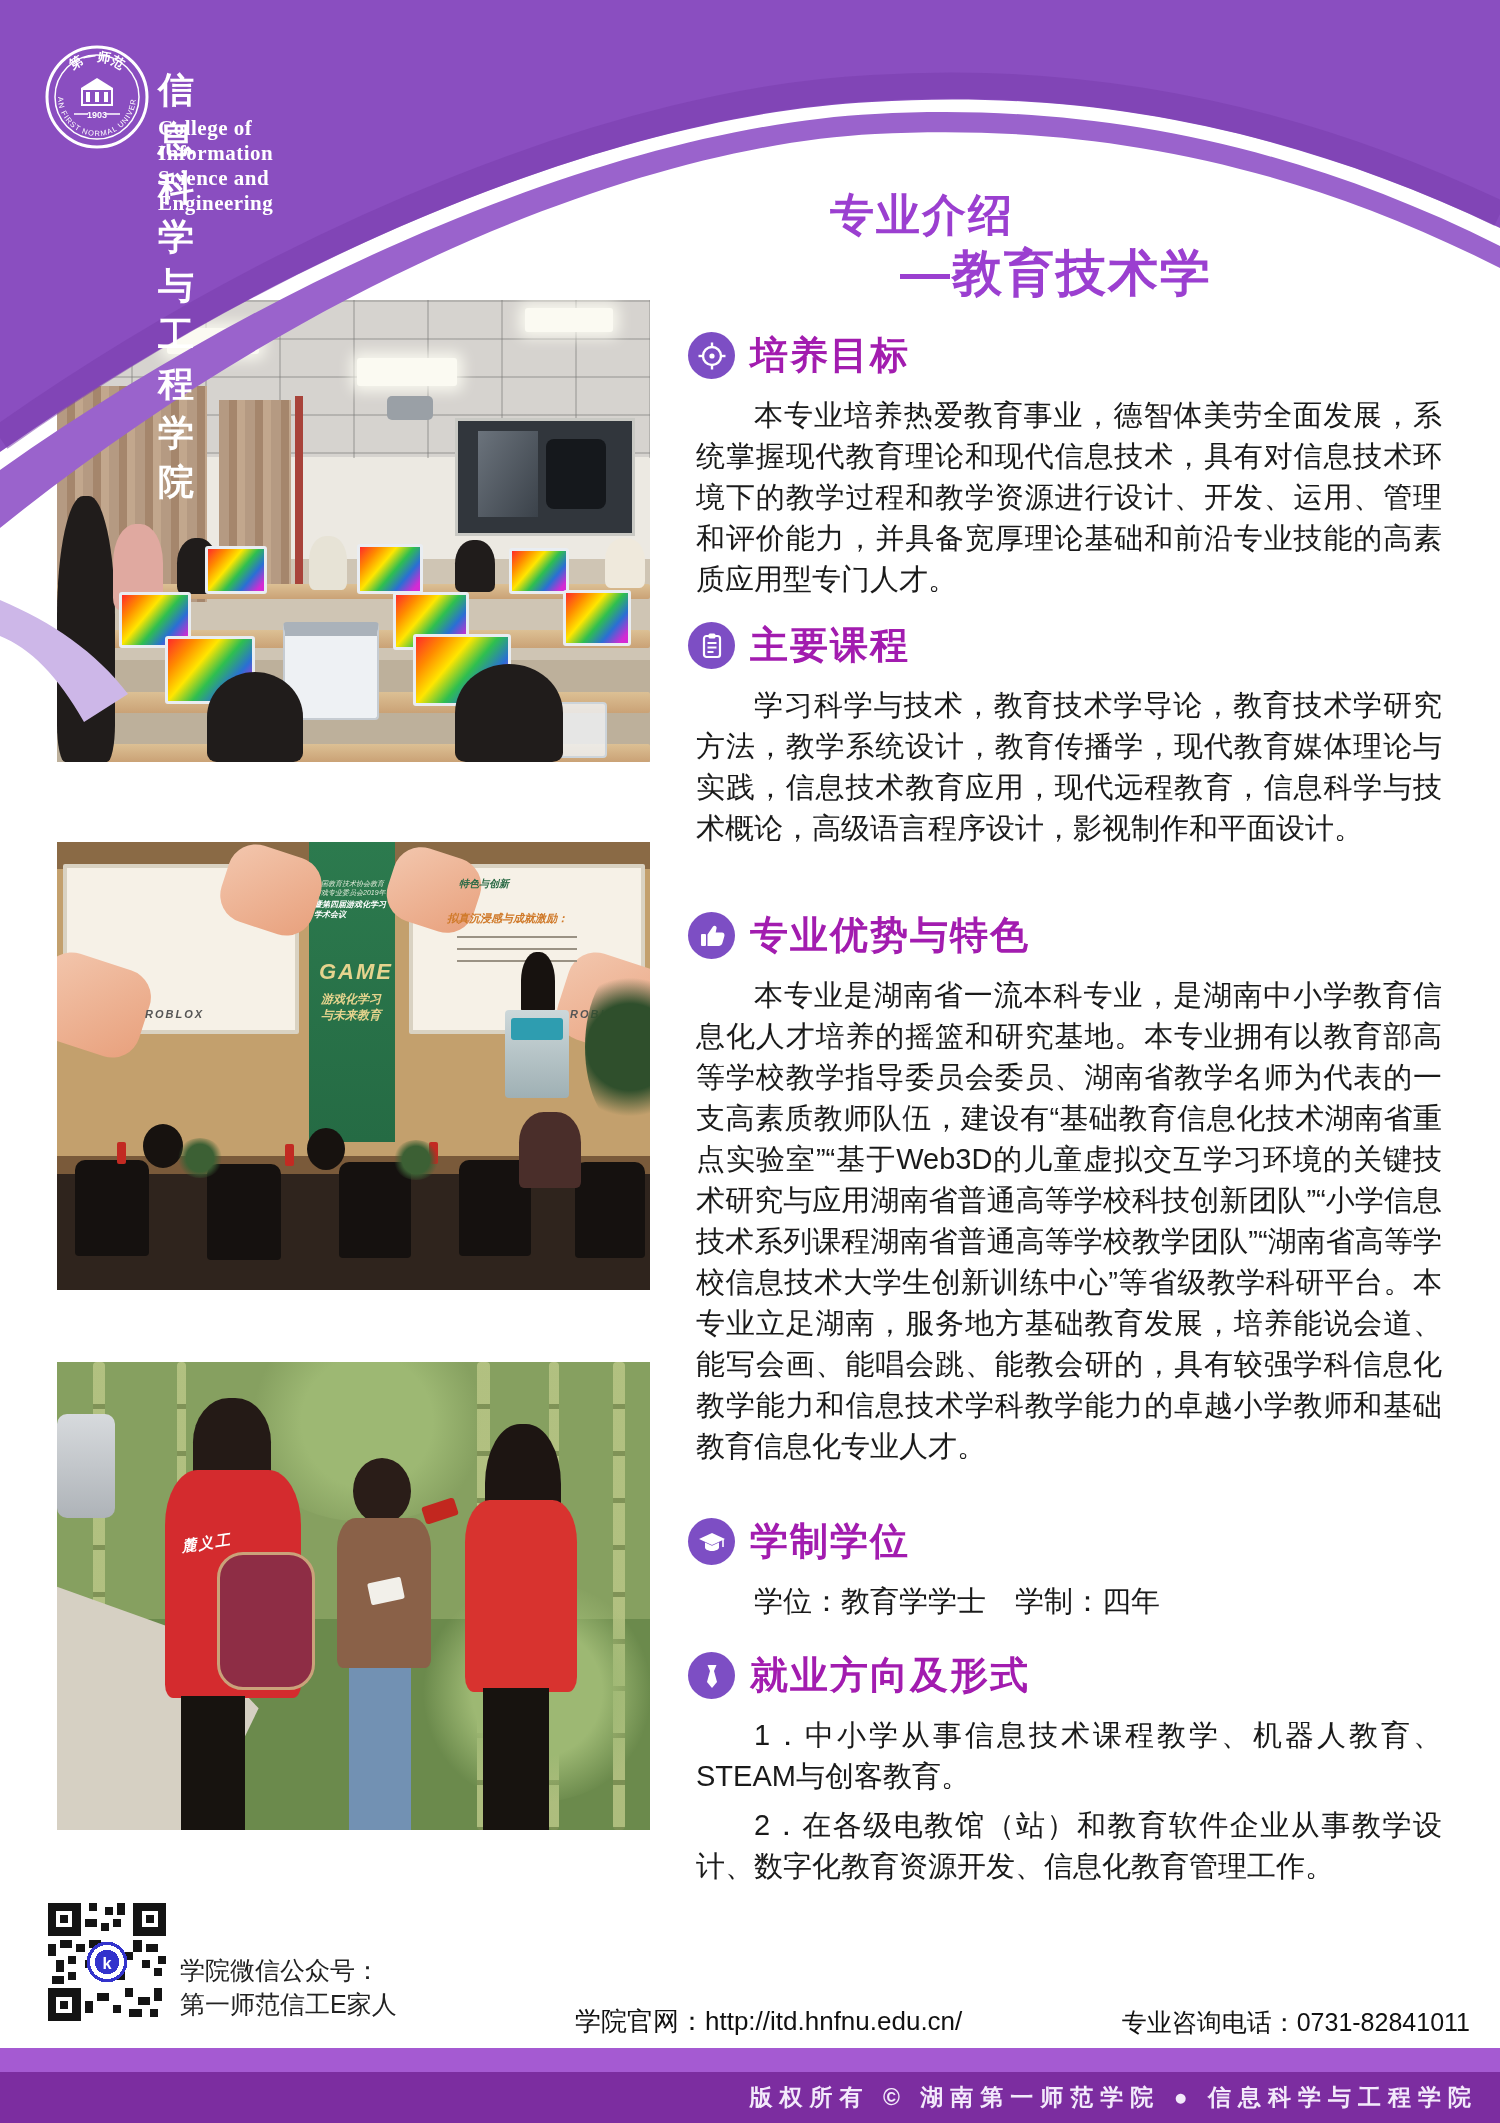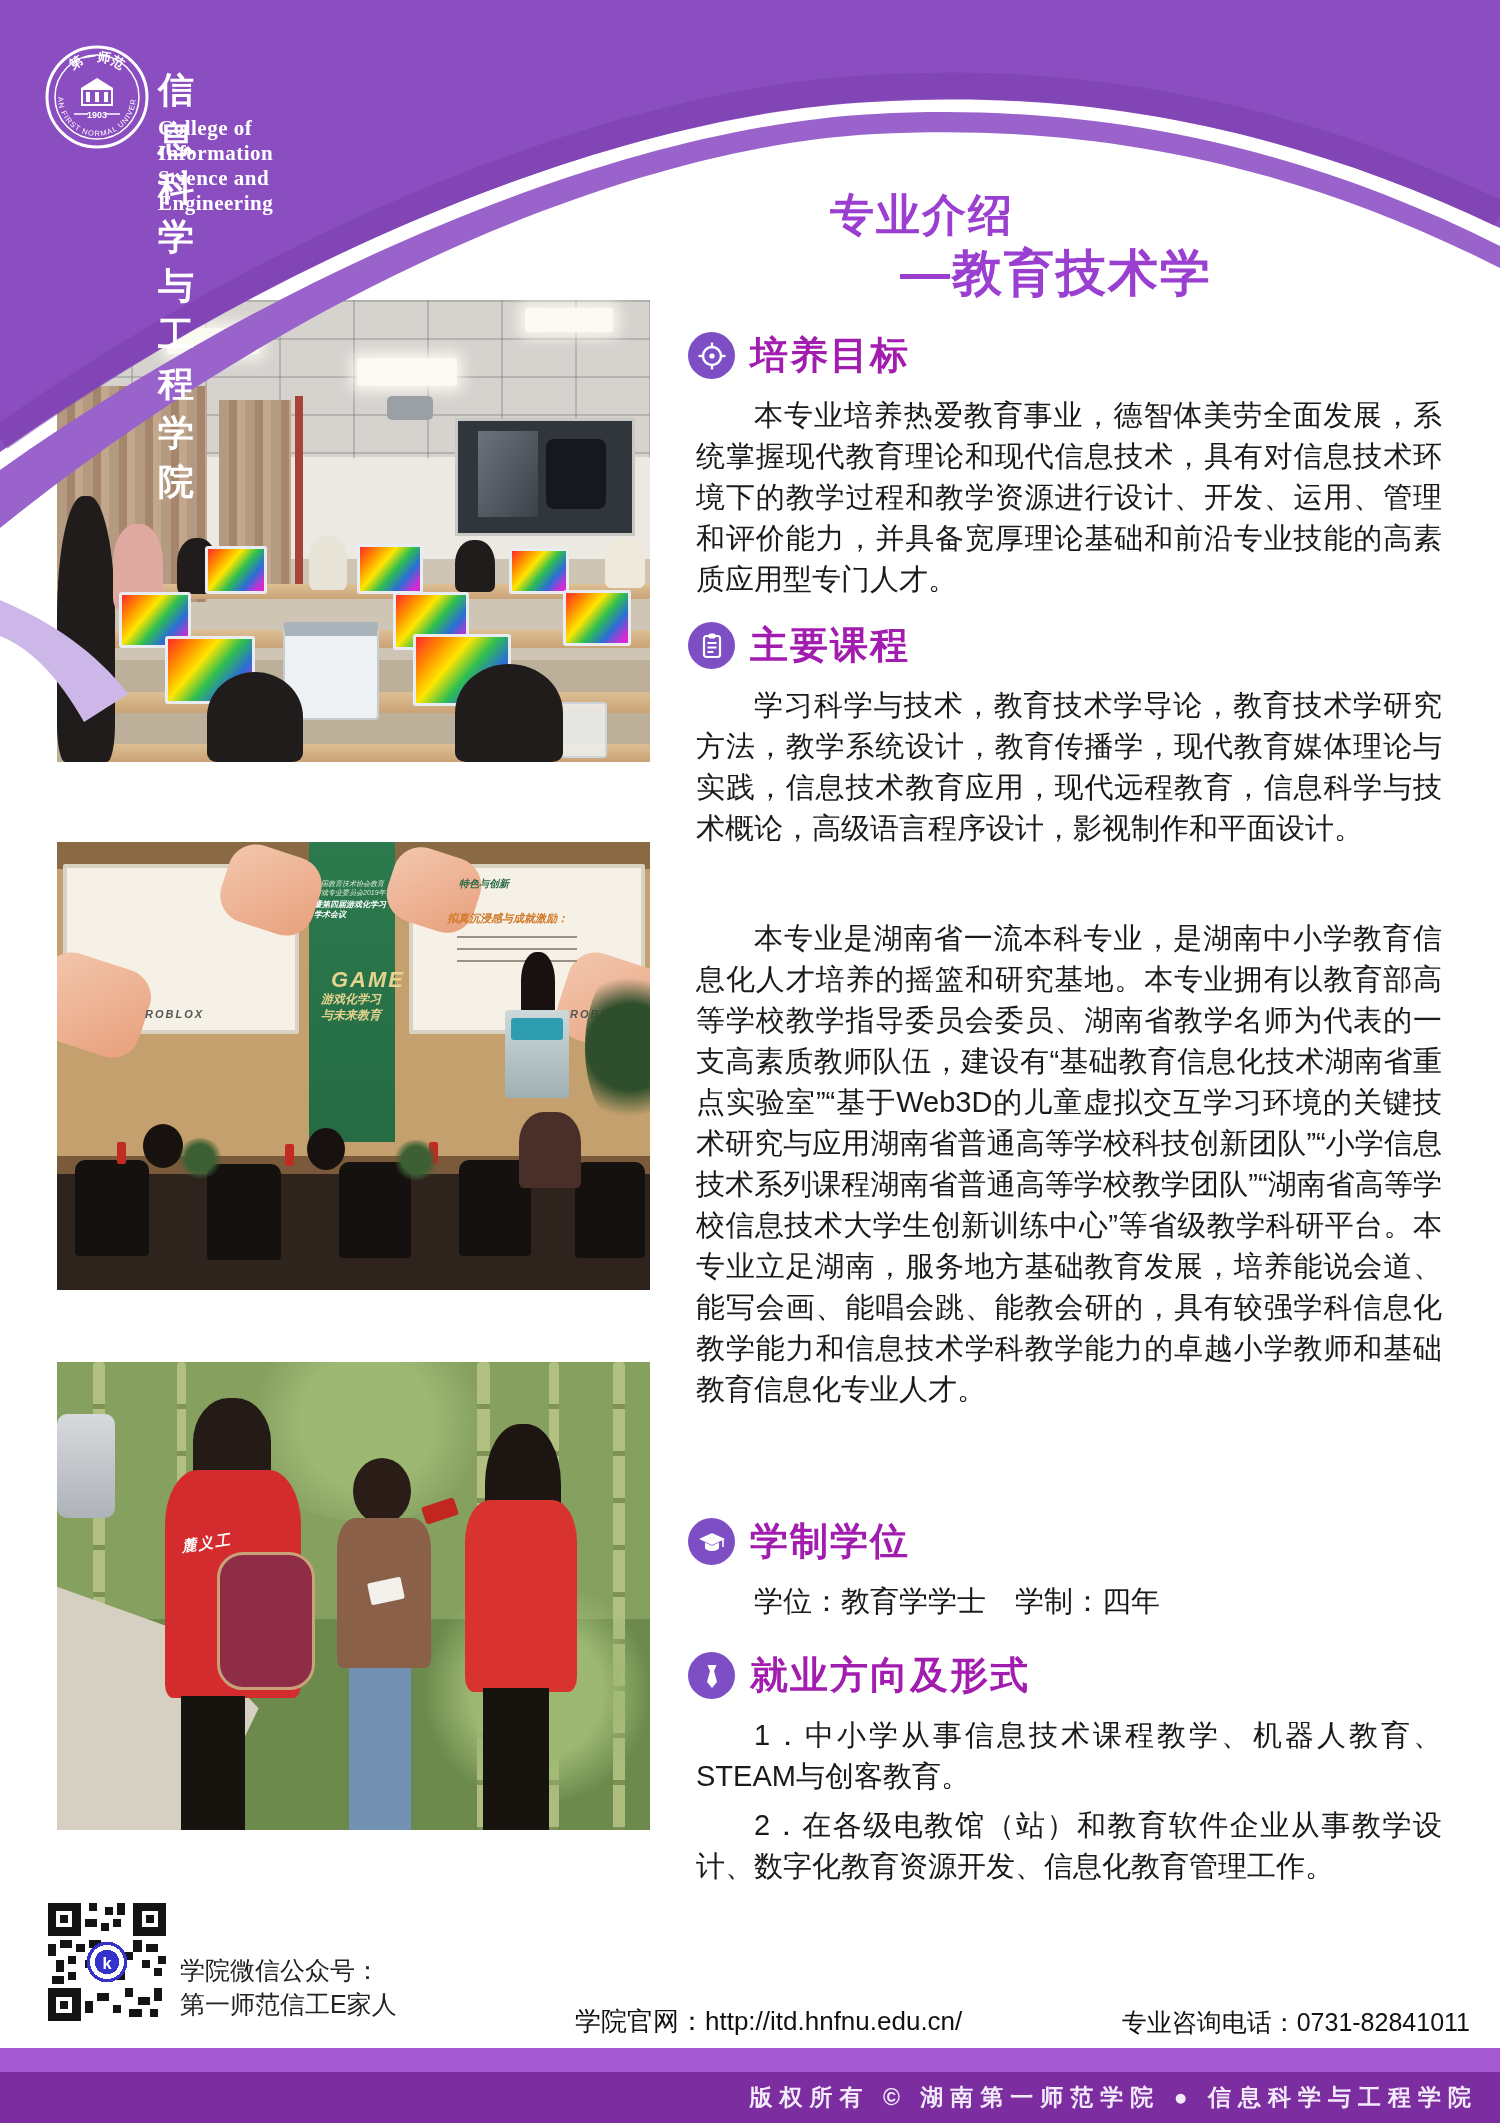--- a/index.html
+++ b/index.html
@@ -101,21 +101,21 @@
     <i style="left:226px;top:322px;width:92px;height:82px;background:#eef1f4;border:2px solid #c6ccd2;border-top:14px solid #aab2ba;border-radius:4px;"></i>
     <i style="left:468px;top:402px;width:78px;height:52px;background:rgba(240,244,248,.8);border:2px solid #cdd4da;border-radius:4px;"></i>
     <i class="per" style="left:150px;top:372px;width:96px;height:90px;border-radius:50% 50% 10% 10%;"></i>
     <i class="per" style="left:398px;top:364px;width:108px;height:98px;border-radius:50% 50% 10% 10%;"></i>
   </div>
 
   <div class="photo photo2">
     <i style="left:252px;top:0;width:86px;height:300px;background:linear-gradient(#2c7a4e,#256b44);">
       <s class="ptxt" style="left:5px;top:38px;width:76px;font-size:7px;color:#dfe9d8;font-weight:normal;">中国教育技术协会教育游戏专业委员会2019年会</s>
       <s class="ptxt" style="left:5px;top:58px;width:76px;font-size:8px;color:#fff;">暨第四届游戏化学习学术会议</s>
-      <s class="ptxt" style="left:10px;top:124px;width:70px;font-size:22px;color:#e6d48e;letter-spacing:2px;margin-left:12px;">GAME</s>
+      <s class="ptxt" style="left:10px;top:116px;width:70px;font-size:22px;color:#e6d48e;letter-spacing:2px;">GAME</s>
       <s class="ptxt" style="left:12px;top:150px;width:70px;font-size:12px;color:#e6d48e;">游戏化学习</s>
       <s class="ptxt" style="left:12px;top:166px;width:70px;font-size:12px;color:#e6d48e;">与未来教育</s>
     </i>
     <i class="slide" style="left:6px;top:22px;width:228px;height:162px;">
       <i class="blob" style="left:-30px;bottom:-20px;width:110px;height:90px;transform:rotate(18deg);"></i>
       <i class="blob" style="right:-24px;top:-18px;width:96px;height:80px;transform:rotate(18deg);"></i>
       <s class="ptxt" style="left:78px;bottom:8px;font-size:11px;color:#555;letter-spacing:2px;">ROBLOX</s>
     </i>
     <i class="slide" style="left:352px;top:22px;width:228px;height:162px;">
       <i class="blob" style="right:-30px;bottom:-20px;width:110px;height:90px;transform:rotate(18deg);"></i>
@@ -237,20 +237,29 @@
           <line x1="10.5" y1="16.5" x2="19.5" y2="16.5" stroke="#ffffff" stroke-width="2"></line>
           <line x1="10.5" y1="21" x2="16.5" y2="21" stroke="#ffffff" stroke-width="2"></line>
         </svg>
       </span>
       <h2 class="sec-title">主要课程</h2>
     </div>
     <p>学习科学与技术，教育技术学导论，教育技术学研究方法，教学系统设计，教育传播学，现代教育媒体理论与实践，信息技术教育应用，现代远程教育，信息科学与技术概论，高级语言程序设计，影视制作和平面设计。</p>
   </section>
 
   <section class="sec sec-adv">
+    <div class="sec-head">
+      <span class="icon-circle">
+        <svg width="30" height="30" viewBox="0 0 30 30" fill="#ffffff">
+          <rect x="4" y="13" width="5" height="12" rx="1"></rect>
+          <path d="M10.5,25 V13.5 L16,5.5 c1.2-1.8 4-0.6 3.6,1.6 l-0.9,4.4 h6.2 c1.8,0 3,1.7 2.5,3.4 l-2,7.2 c-0.4,1.7-1.9,2.9-3.7,2.9 h-11.2 z"></path>
+        </svg>
+      </span>
+      <h2 class="sec-title">专业优势与特色</h2>
+    </div>
     <p>本专业是湖南省一流本科专业，是湖南中小学教育信息化人才培养的摇篮和研究基地。本专业拥有以教育部高等学校教学指导委员会委员、湖南省教学名师为代表的一支高素质教师队伍，建设有“基础教育信息化技术湖南省重点实验室”“基于Web3D的儿童虚拟交互学习环境的关键技术研究与应用湖南省普通高等学校科技创新团队”“小学信息技术系列课程湖南省普通高等学校教学团队”“湖南省高等学校信息技术大学生创新训练中心”等省级教学科研平台。本专业立足湖南，服务地方基础教育发展，培养能说会道、能写会画、能唱会跳、能教会研的，具有较强学科信息化教学能力和信息技术学科教学能力的卓越小学教师和基础教育信息化专业人才。</p>
   </section>
 
   <section class="sec sec-degree">
     <div class="sec-head">
       <span class="icon-circle">
         <svg width="30" height="30" viewBox="0 0 30 30" fill="#ffffff">
           <polygon points="15,6 28,12 15,18 2,12"></polygon>
           <path d="M8,15.5 v5 c0,1.8 3.1,3.5 7,3.5 s7-1.7 7-3.5 v-5 l-7,3.2 z"></path>
           <rect x="25.2" y="12" width="1.6" height="8"></rect>

